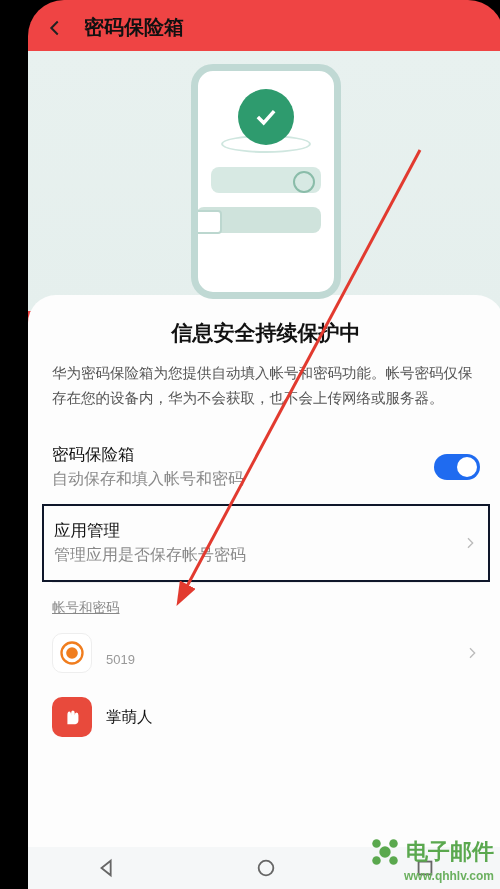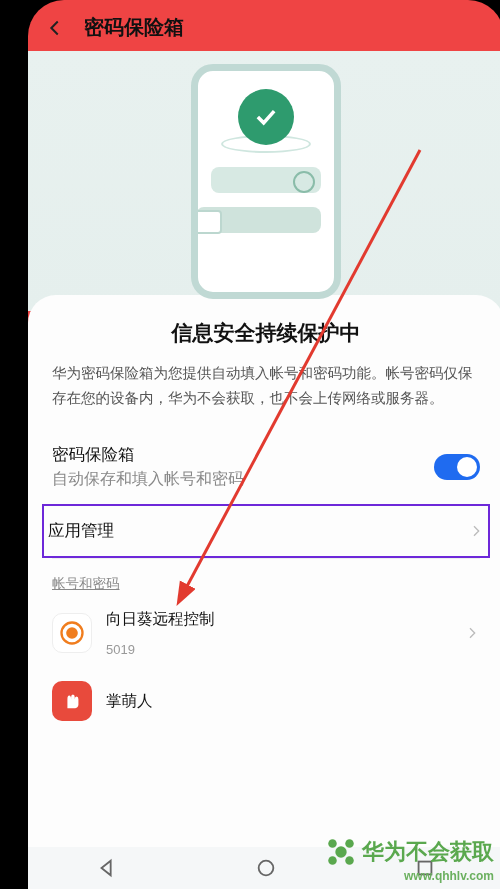--- a/index.html
+++ b/index.html
@@ -93,22 +93,22 @@
   .toggle::after{
     content:""; position:absolute; right:3px; top:3px;
     width:20px;height:20px;border-radius:50%; background:#fff;
   }
 
   .chevron { width:16px;height:16px; color:#bbb; flex:0 0 auto; margin-left:10px;}
 
   .divider { height:1px; background:#eee; }
 
   .highlight-box {
-    border: 2px solid #6d28d9;
-    margin-left:-10px; margin-right:-10px; padding:0 4px;
+    border: 2px solid #0f172a;
+    margin-left:-10px; margin-right:-10px; padding:0 10px;
   }
 
   .section-label {
     font-size: 13.5px; color:#888;
     margin: 16px 0 4px;
     text-decoration: underline;
   }
 
   .app-row {
     display:flex; align-items:center; padding:12px 0;
@@ -185,40 +185,40 @@
         <span class="row-title">密码保险箱</span>
         <span class="row-sub">自动保存和填入帐号和密码</span>
       </div>
       <div class="toggle"></div>
     </div>
 
     <div class="highlight-box">
       <div class="row">
         <div class="txt">
           <span class="row-title">应用管理</span>
+          <span class="row-sub">管理应用是否保存帐号密码</span>
         </div>
         <svg class="chevron" viewBox="0 0 24 24" fill="none" stroke="currentColor" stroke-width="2">
             <path d="M9 5 L16 12 L9 19"></path>
           </svg>
       </div>
     </div>
 
     <div class="divider"></div>
 
     <div class="section-label">帐号和密码</div>
 
     <div class="app-row">
       <div class="app-icon sunflower">
         <svg viewBox="0 0 24 24" fill="currentColor">
             <circle cx="12" cy="12" r="5"></circle>
             <circle cx="12" cy="12" r="9" fill="none" stroke="currentColor" stroke-width="2"></circle>
           </svg>
       </div>
       <div class="app-txt">
-        <span class="app-name">向日葵远程控制</span>
         <span class="app-sub">5019</span>
       </div>
       <svg class="chevron" viewBox="0 0 24 24" fill="none" stroke="currentColor" stroke-width="2">
           <path d="M9 5 L16 12 L9 19"></path>
         </svg>
     </div>
 
 
     <div class="app-row">
       <div class="app-icon palm">
@@ -257,16 +257,16 @@
 
 <div class="watermark">
   <div class="brand">
     <svg class="wm-icon" viewBox="0 0 24 24">
       <circle cx="12" cy="12" r="4" fill="#5aa84e"></circle>
       <circle cx="6" cy="6" r="3" fill="#5aa84e"></circle>
         <circle cx="18" cy="6" r="3" fill="#5aa84e"></circle>
       <circle cx="6" cy="18" r="3" fill="#5aa84e"></circle>
         <circle cx="18" cy="18" r="3" fill="#5aa84e"></circle>
     </svg>
-    <span>华为不会获取</span>
+    <span>电子邮件</span>
   </div>
   <div class="url">www.qhhlv.com</div>
 </div>
 
 </body></html>

